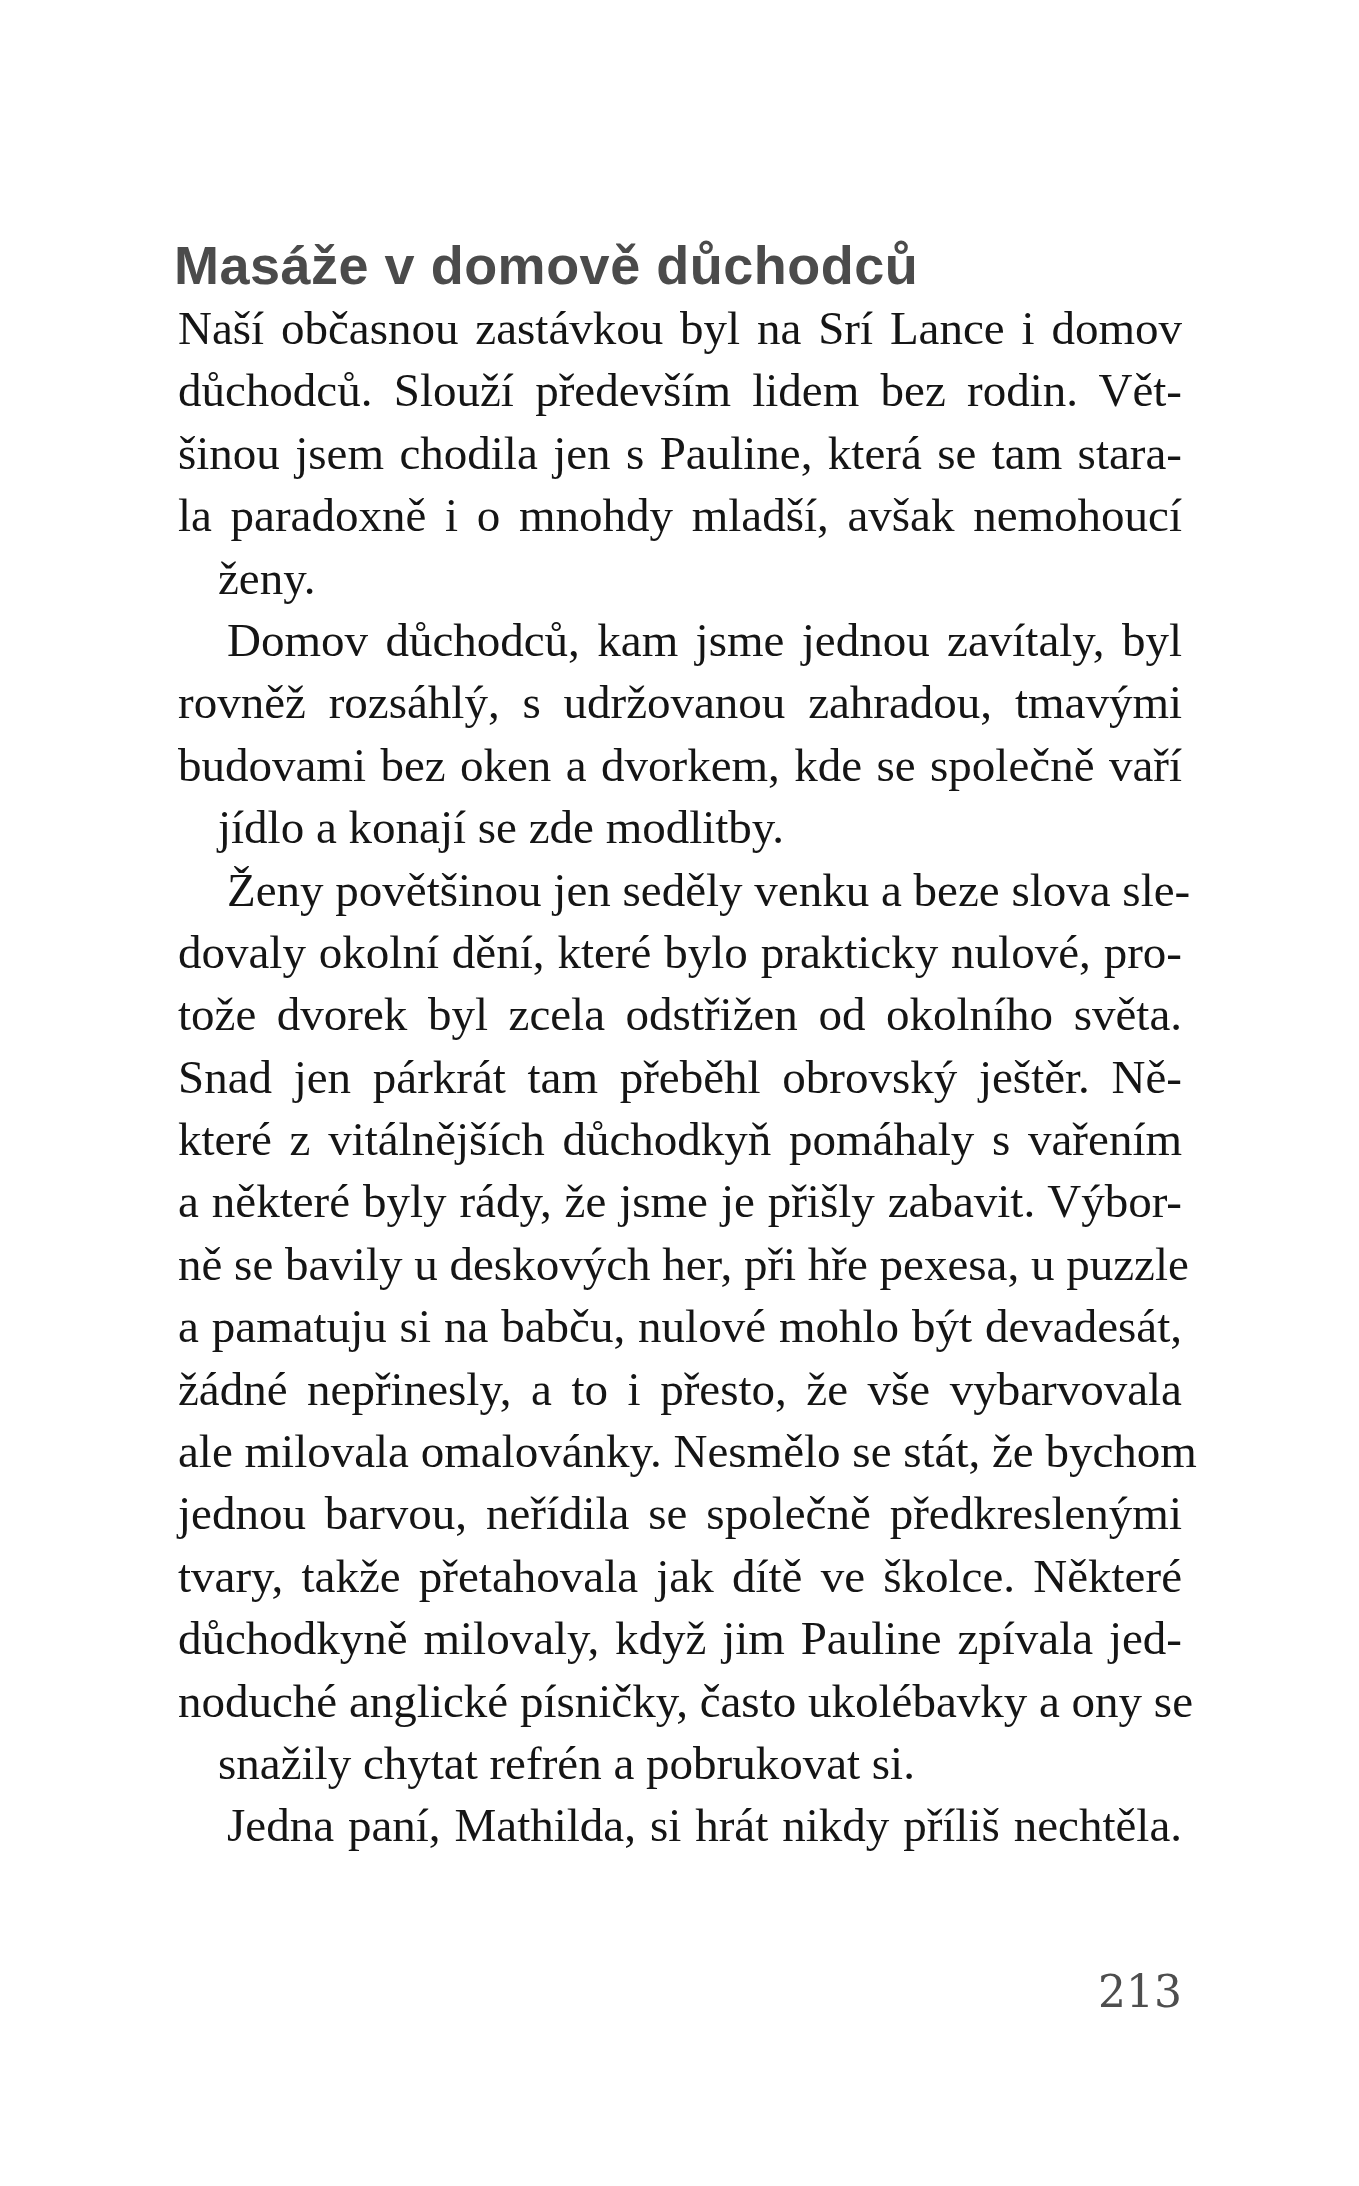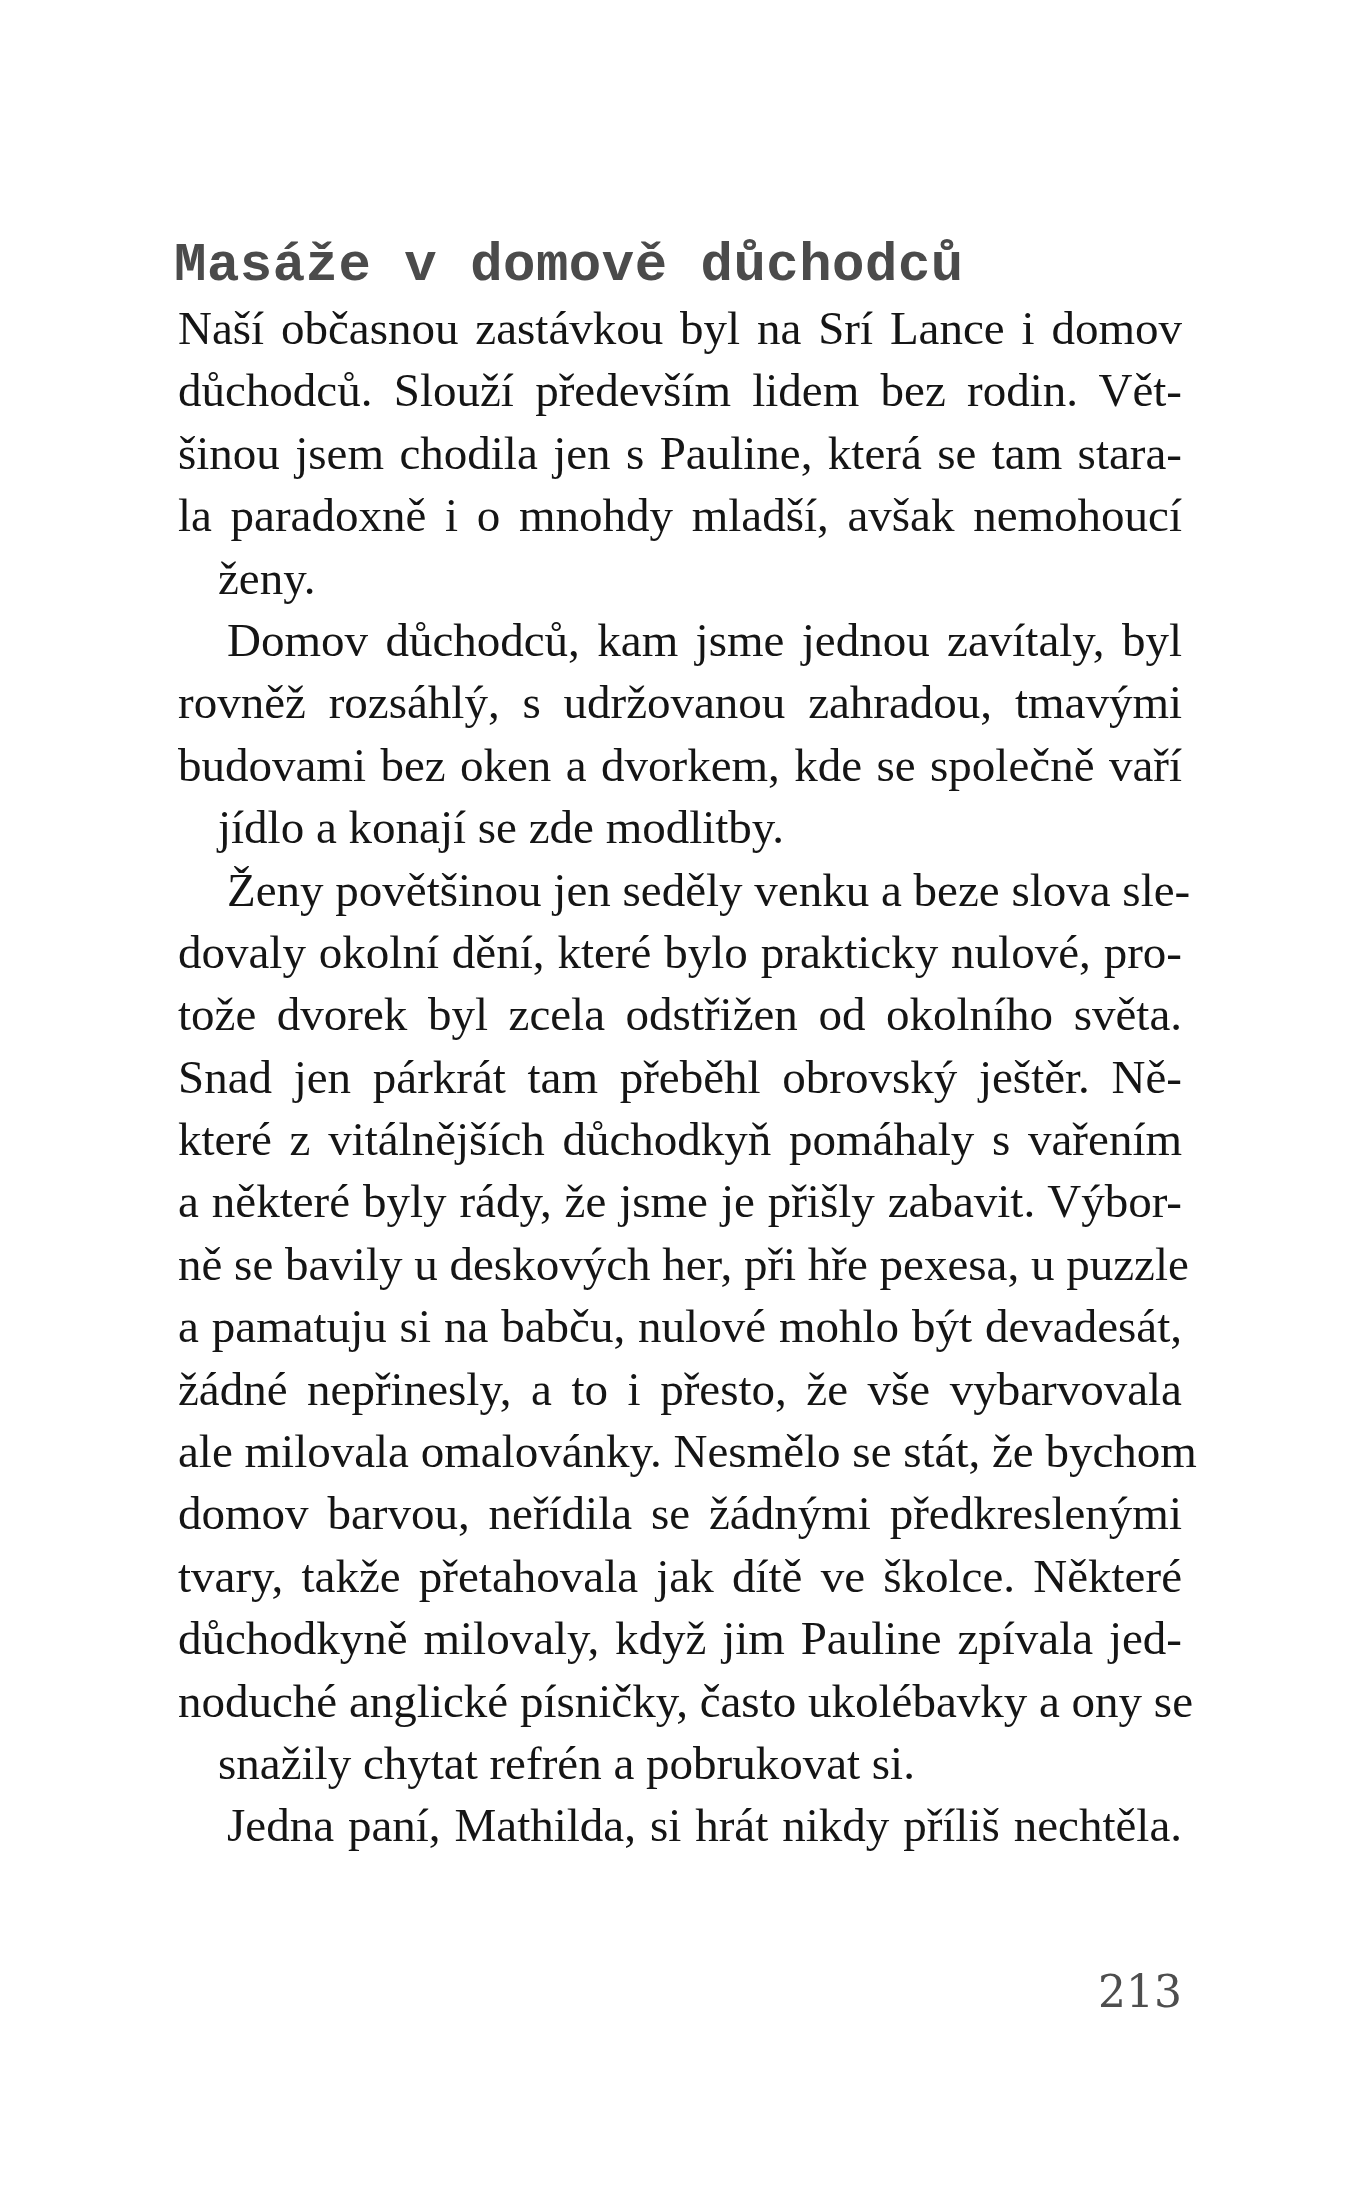--- a/index.html
+++ b/index.html
@@ -15,21 +15,21 @@
     background: var(--bg-color, #ffffff);
     overflow: hidden;
     font-family: "Liberation Serif", serif;
   }
   .chapter-title {
     position: absolute;
     left: 174px;
     top: 198px;
     width: 1010px;
     color: var(--title-color, #4b4b4b);
-    font-family: Liberation Mono, monospace;
+    font-family: Liberation Sans, sans-serif;
     font-weight: bold;
     font-size: 54px;
     line-height: 63px;
     letter-spacing: 0.5px;
     white-space: nowrap;
   }
   .body-text {
     position: absolute;
     left: 178px;
     top: 297px;
@@ -82,21 +82,21 @@
       <div class="line indent">Ženy povětšinou jen seděly venku a beze slova sle-</div>
       <div class="line">dovaly okolní dění, které bylo prakticky nulové, pro-</div>
       <div class="line">tože dvorek byl zcela odstřižen od okolního světa.</div>
       <div class="line">Snad jen párkrát tam přeběhl obrovský ještěr. Ně-</div>
       <div class="line">které z vitálnějších důchodkyň pomáhaly s vařením</div>
       <div class="line">a některé byly rády, že jsme je přišly zabavit. Výbor-</div>
       <div class="line">ně se bavily u deskových her, při hře pexesa, u puzzle</div>
       <div class="line">a pamatuju si na babču, nulové mohlo být devadesát,</div>
       <div class="line">žádné nepřinesly, a to i přesto, že vše vybarvovala</div>
       <div class="line">ale milovala omalovánky. Nesmělo se stát, že bychom</div>
-      <div class="line">domov barvou, neřídila se žádnými předkreslenými</div>
+      <div class="line">jednou barvou, neřídila se společně předkreslenými</div>
       <div class="line">tvary, takže přetahovala jak dítě ve školce. Některé</div>
       <div class="line">důchodkyně milovaly, když jim Pauline zpívala jed-</div>
       <div class="line">noduché anglické písničky, často ukolébavky a ony se</div>
       <div class="line para-end">snažily chytat refrén a pobrukovat si.</div>
       <div class="line indent">Jedna paní, Mathilda, si hrát nikdy příliš nechtěla.</div>
     </div>
 
   <div class="page-number">213</div>
 </div>
 

